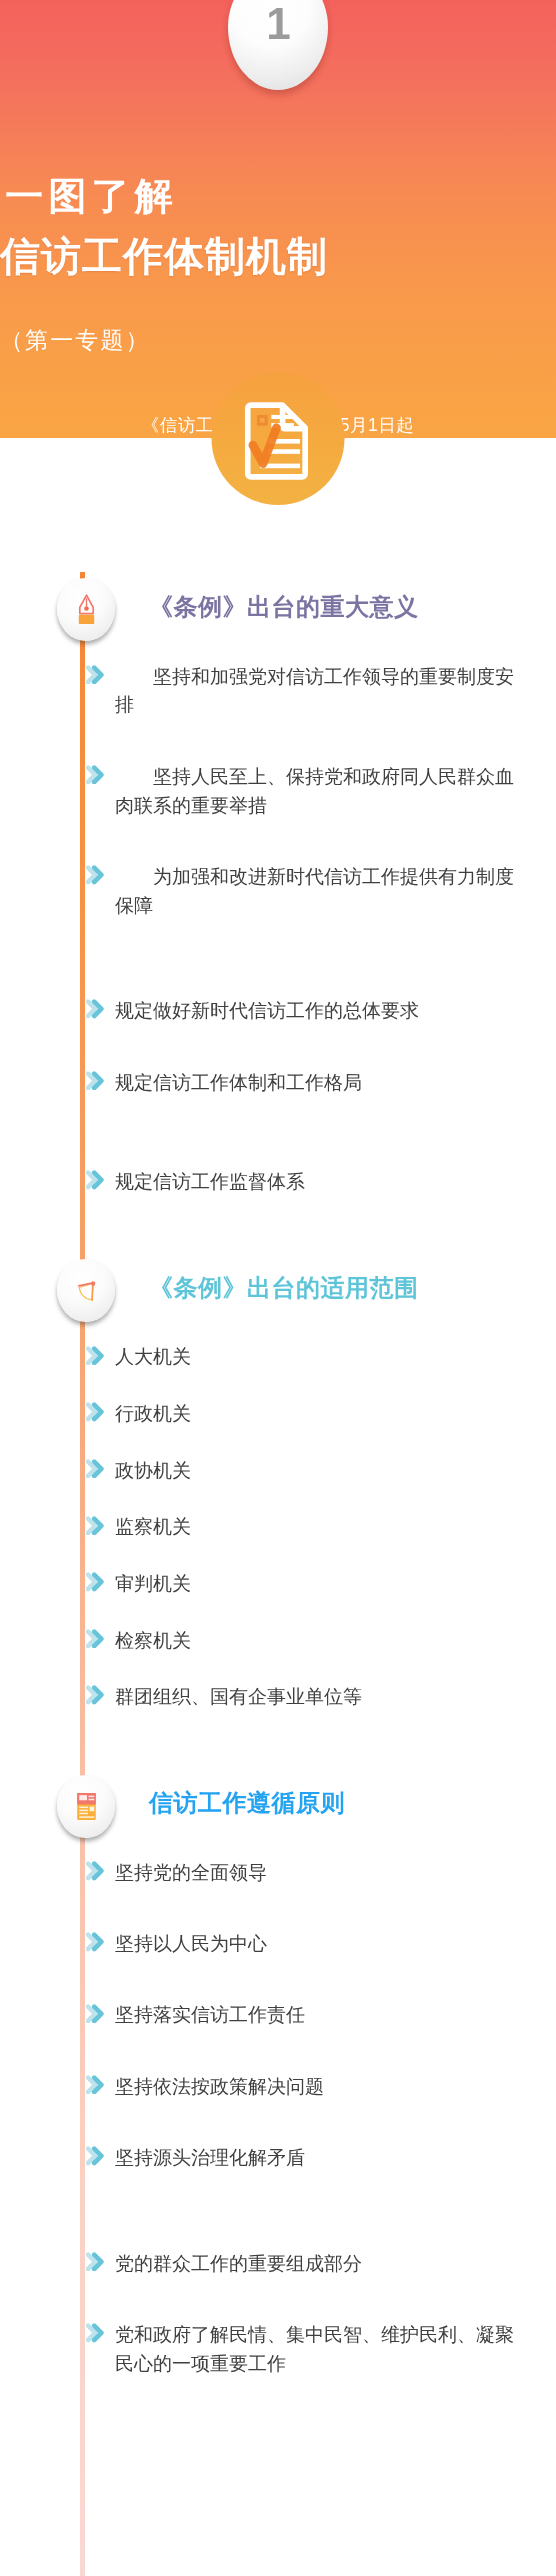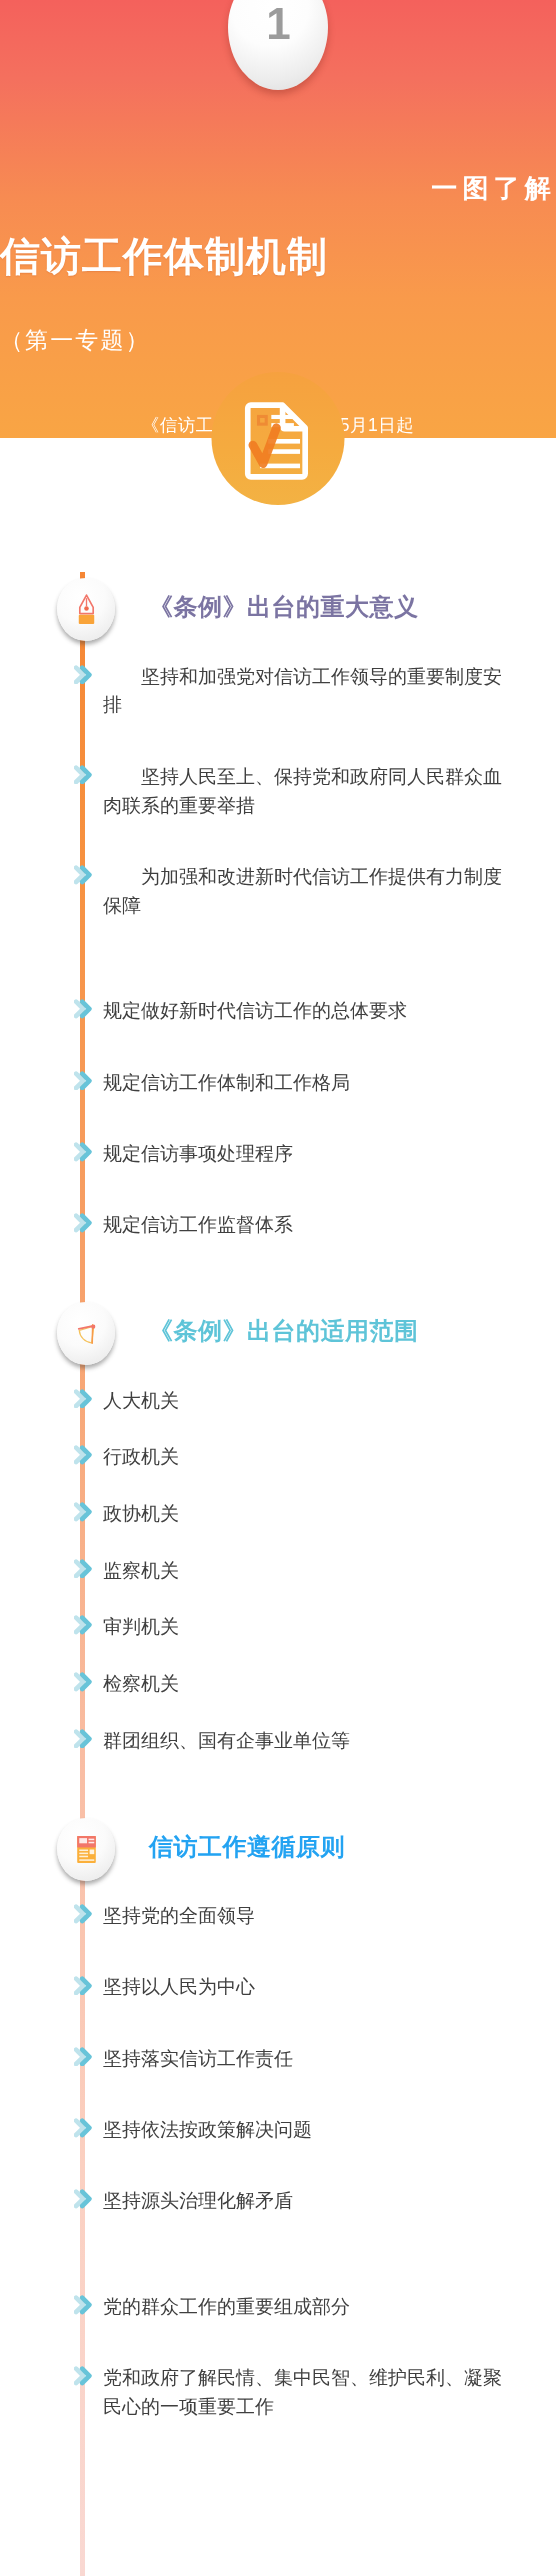--- a/index.html
+++ b/index.html
@@ -44,23 +44,23 @@
     font-weight:bold;
     color:#9b9b9b;
     line-height:1;
     padding-bottom:44px;
     letter-spacing:-1px;
   }
   .hero-kicker{
     position:absolute;
     top:171px;
     width:100%;
-    text-align:right;
+    text-align:left;
     color:#ffffff;
-    font-size:26px;
+    font-size:38px;
     font-weight:bold;
     letter-spacing:5.2px;
     text-indent:5.2px;
   }
   .hero-title{
     position:absolute;
     top:229px;
     width:100%;
     text-align:left;
     color:#ffffff;
@@ -151,21 +151,21 @@
   }
   .node svg{display:block;}
   .sec-title{
     margin-left:93px;
     font-size:24px;
     font-weight:bold;
     letter-spacing:0.5px;
     white-space:nowrap;
   }
 
-  .items{position:relative;padding-left:0;}
+  .items{position:relative;padding-left:12px;}
   .item{
     position:relative;
     display:flex;
     align-items:flex-start;
     margin:0 0 0 0;
     padding:7.2px 20.6px 7.2px 103px;
     min-height:27px;
   }
   .chev{
     position:absolute;
@@ -292,29 +292,20 @@
         <div class="item">
           <span class="chev">
             <svg width="18.5" height="19.6" viewBox="0 0 36 38">
               <path d="M4 5 L18 19 L4 33" fill="none" stroke="#bfe3ec" stroke-width="9" stroke-linecap="round" stroke-linejoin="round"></path>
               <path d="M16 5 L30 19 L16 33" fill="none" stroke="#68c4d9" stroke-width="9" stroke-linecap="round" stroke-linejoin="round"></path>
             </svg>
           </span>
           <span class="item-text">规定信访工作体制和工作格局</span>
         </div>
         <div class="gap-md"></div>
-        <div class="item">
-          <span class="chev">
-            <svg width="18.5" height="19.6" viewBox="0 0 36 38">
-              <path d="M4 5 L18 19 L4 33" fill="none" stroke="#bfe3ec" stroke-width="9" stroke-linecap="round" stroke-linejoin="round"></path>
-              <path d="M16 5 L30 19 L16 33" fill="none" stroke="#68c4d9" stroke-width="9" stroke-linecap="round" stroke-linejoin="round"></path>
-            </svg>
-          </span>
-          <span class="item-text">规定信访事项处理程序</span>
-        </div>
         <div class="gap-md"></div>
         <div class="item">
           <span class="chev">
             <svg width="18.5" height="19.6" viewBox="0 0 36 38">
               <path d="M4 5 L18 19 L4 33" fill="none" stroke="#bfe3ec" stroke-width="9" stroke-linecap="round" stroke-linejoin="round"></path>
               <path d="M16 5 L30 19 L16 33" fill="none" stroke="#68c4d9" stroke-width="9" stroke-linecap="round" stroke-linejoin="round"></path>
             </svg>
           </span>
           <span class="item-text">规定信访工作监督体系</span>
         </div>

